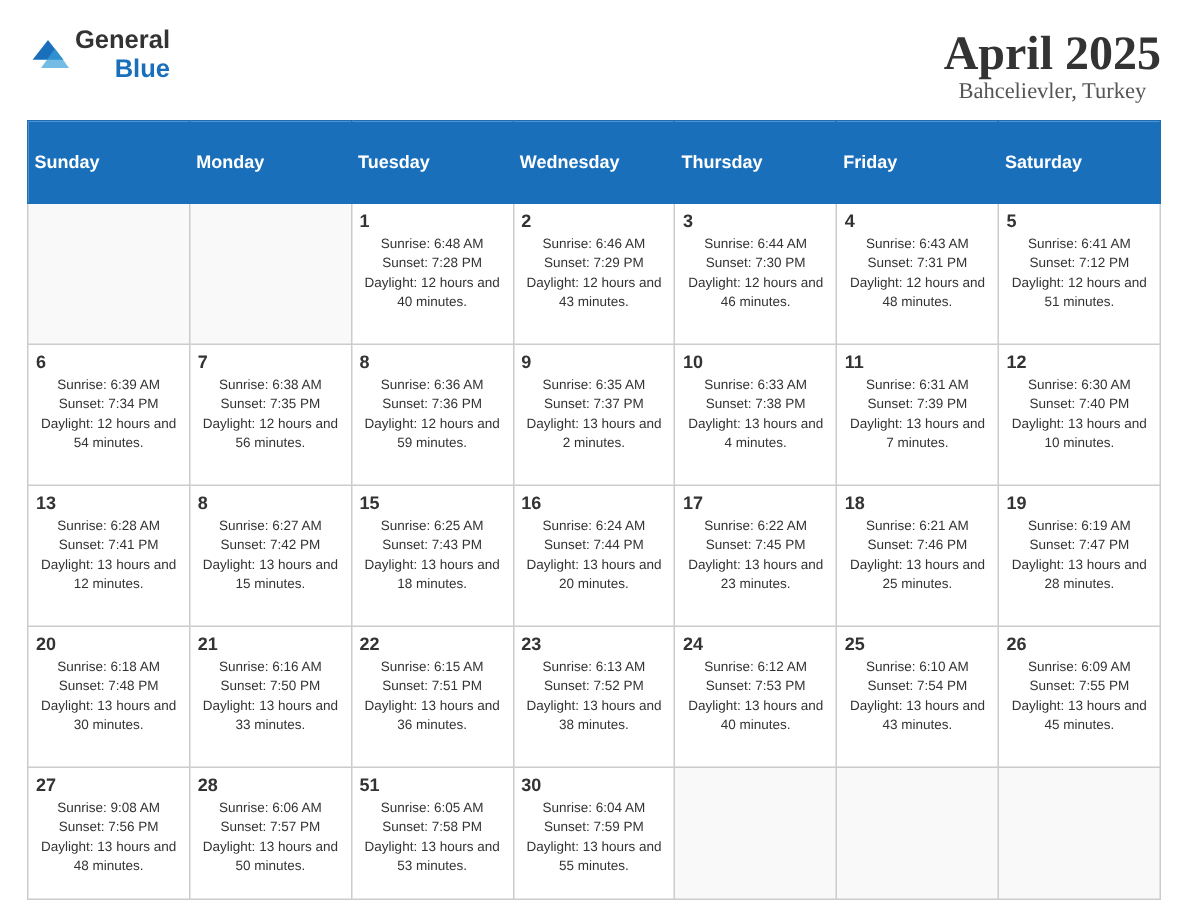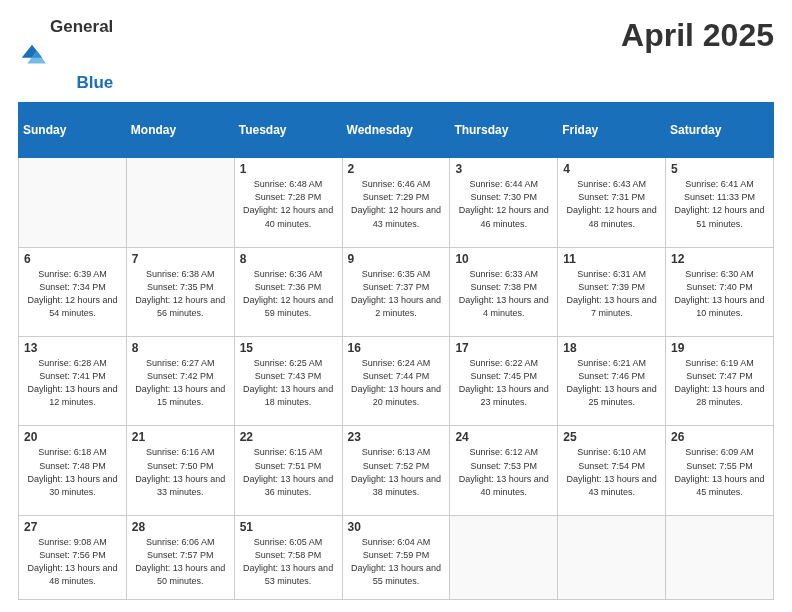--- a/index.html
+++ b/index.html
@@ -25,39 +25,39 @@
     }
     .logo {
       display: flex;
       align-items: center;
       gap: 4px;
     }
     .logo-text {
       display: flex;
       flex-direction: column;
       line-height: 1.1;
-      gap: 37px;
     }
     .logo-general {
       font-size: 17px;
       font-weight: bold;
       color: #333;
     }
     .logo-blue {
       font-size: 17px;
       font-weight: bold;
       color: #1a6fba;
       text-align: right;
     }
     .logo-icon {
       width: 28px;
       height: 28px;
     }
     .title-block {
       text-align: center;
+      font-family: Liberation Serif, serif;
     }
     .title-month {
       font-size: 32px;
       font-weight: bold;
       color: #333;
       line-height: 1.1;
     }
     .title-location {
       font-size: 15px;
       color: #555;
@@ -115,20 +115,21 @@
         <polygon points="15,4 26,18 4,18" fill="#1a6fba"></polygon>
         <polygon points="20,10 30,24 10,24" fill="#3a9fd8" opacity="0.7"></polygon>
       </svg>
       <div class="logo-text">
         <span class="logo-general">General</span>
         <span class="logo-blue">Blue</span>
       </div>
     </div>
     <div class="title-block">
       <div class="title-month">April 2025</div>
+      <div class="title-location">Bahcelievler, Turkey</div>
     </div>
   </div>
 
   <table class="calendar">
     <thead>
       <tr>
         <th>Sunday</th>
         <th>Monday</th>
         <th>Tuesday</th>
         <th>Wednesday</th>
@@ -165,21 +166,21 @@
           <td>
             <div class="day-number">4</div>
             <div class="day-info">Sunrise: 6:43 AM
 Sunset: 7:31 PM
 Daylight: 12 hours
 and 48 minutes.</div>
           </td>
           <td>
             <div class="day-number">5</div>
             <div class="day-info">Sunrise: 6:41 AM
-Sunset: 11:33 PM
+Sunset: 7:12 PM
 Daylight: 12 hours
 and 51 minutes.</div>
           </td>
         </tr>
         <tr>
           <td>
             <div class="day-number">6</div>
             <div class="day-info">Sunrise: 6:39 AM
 Sunset: 7:34 PM
 Daylight: 12 hours

